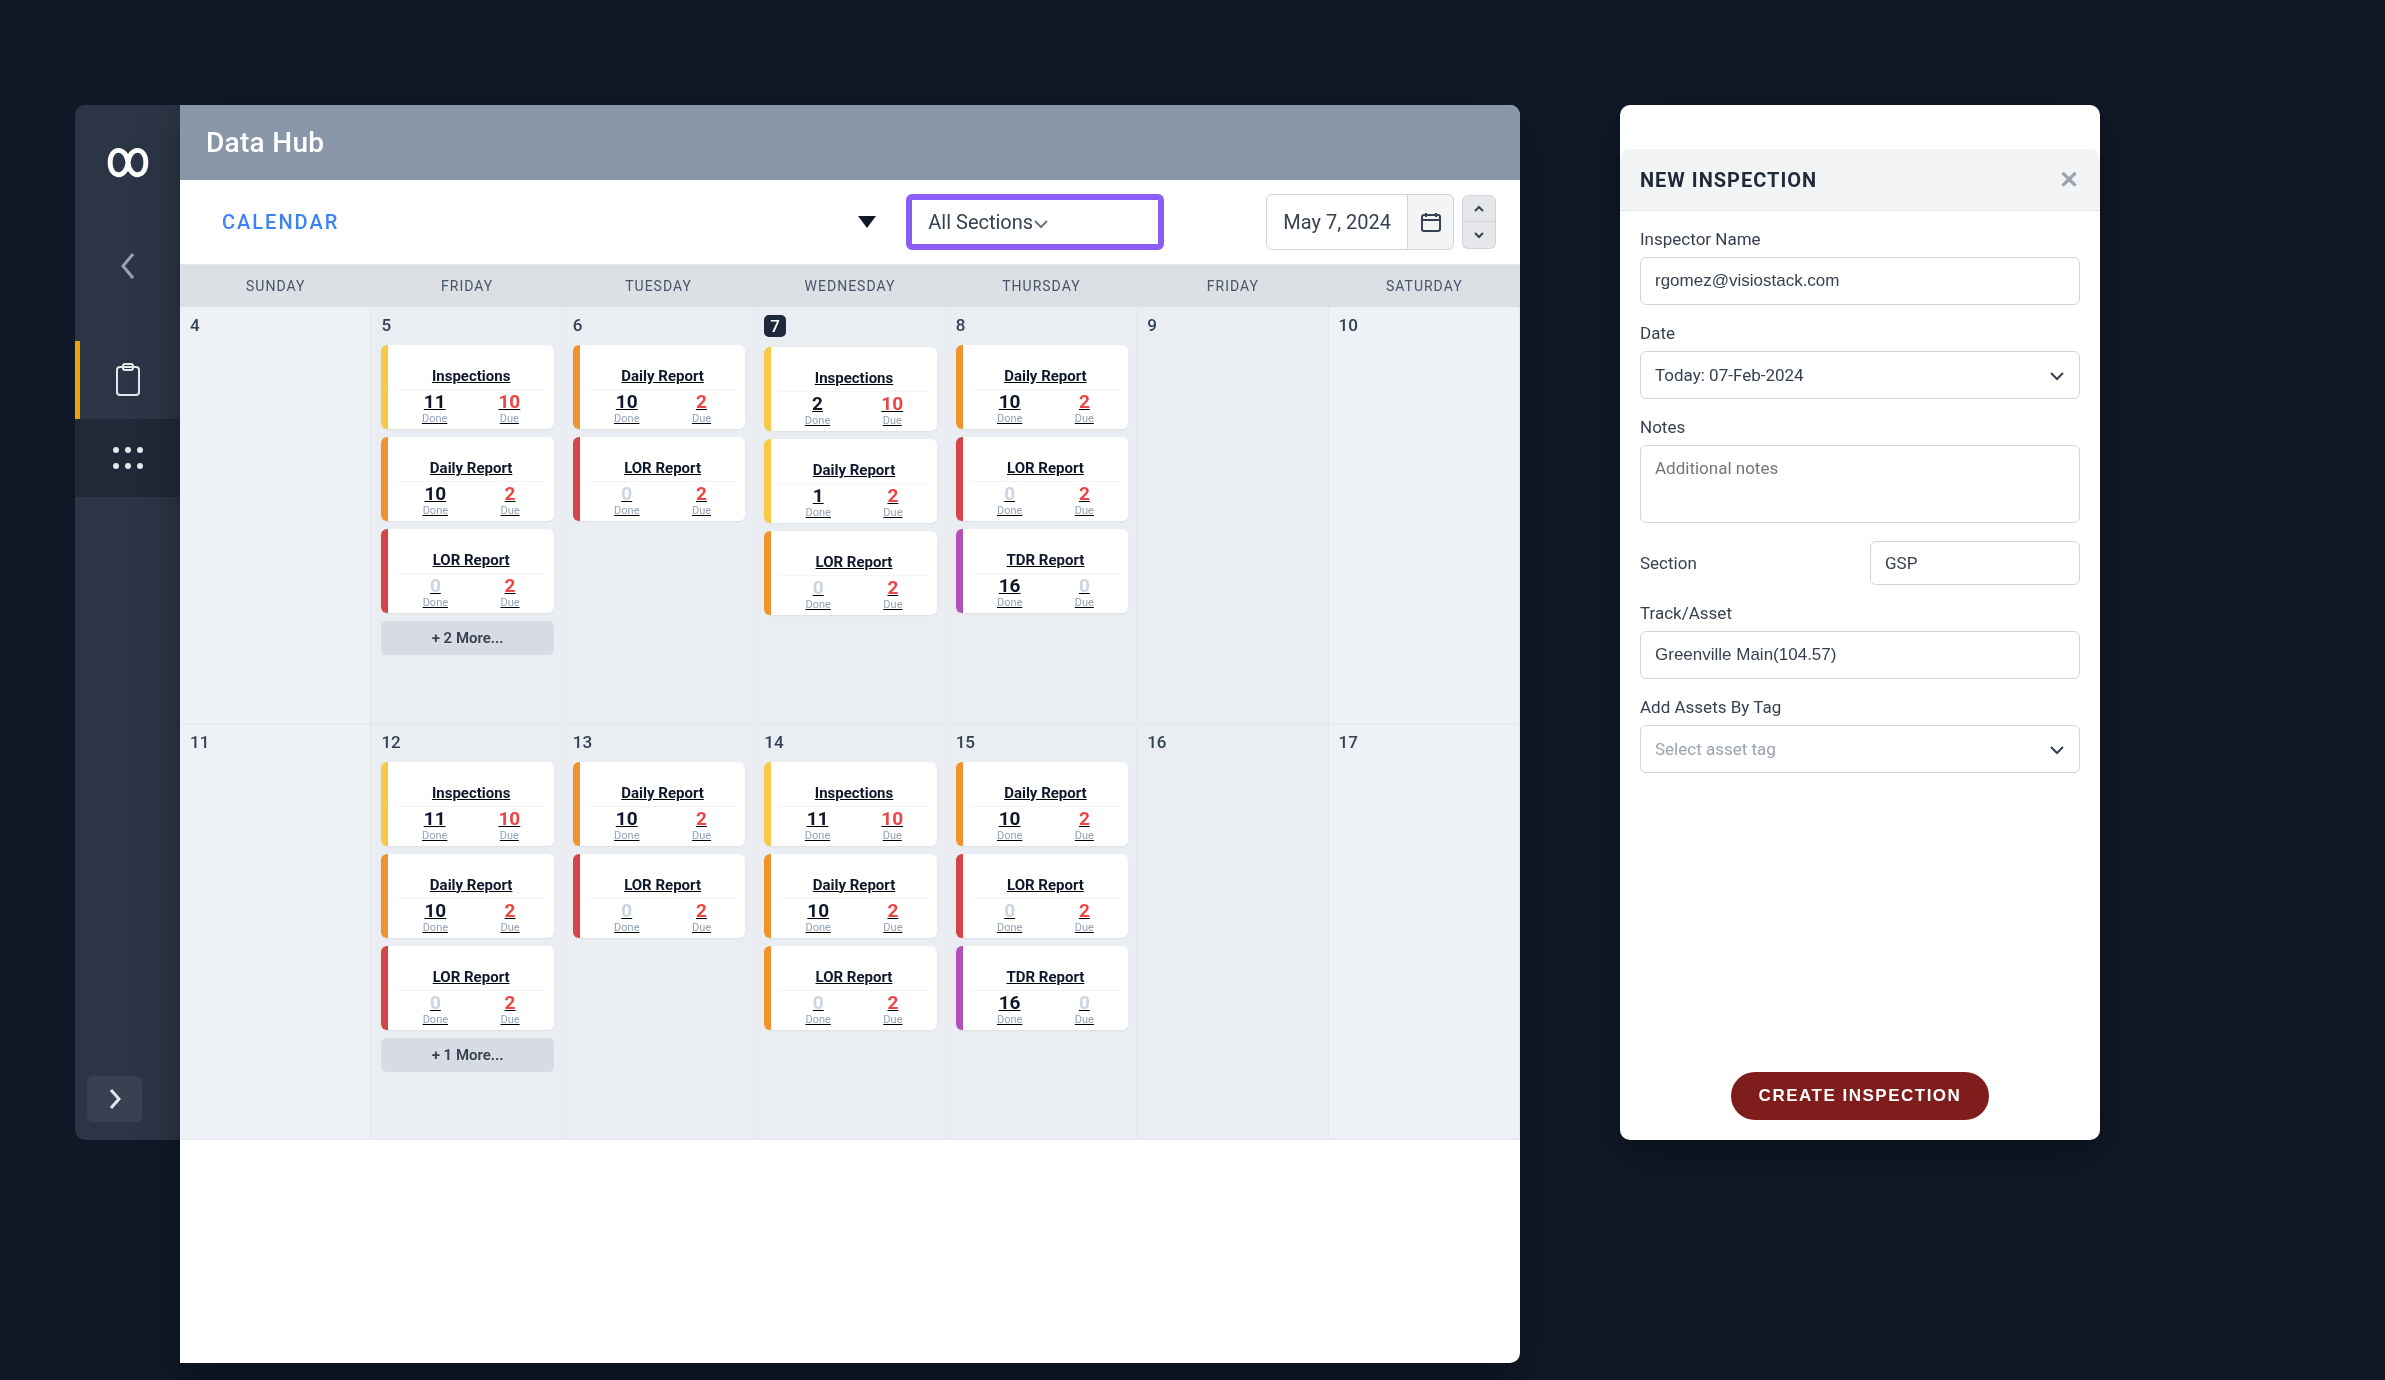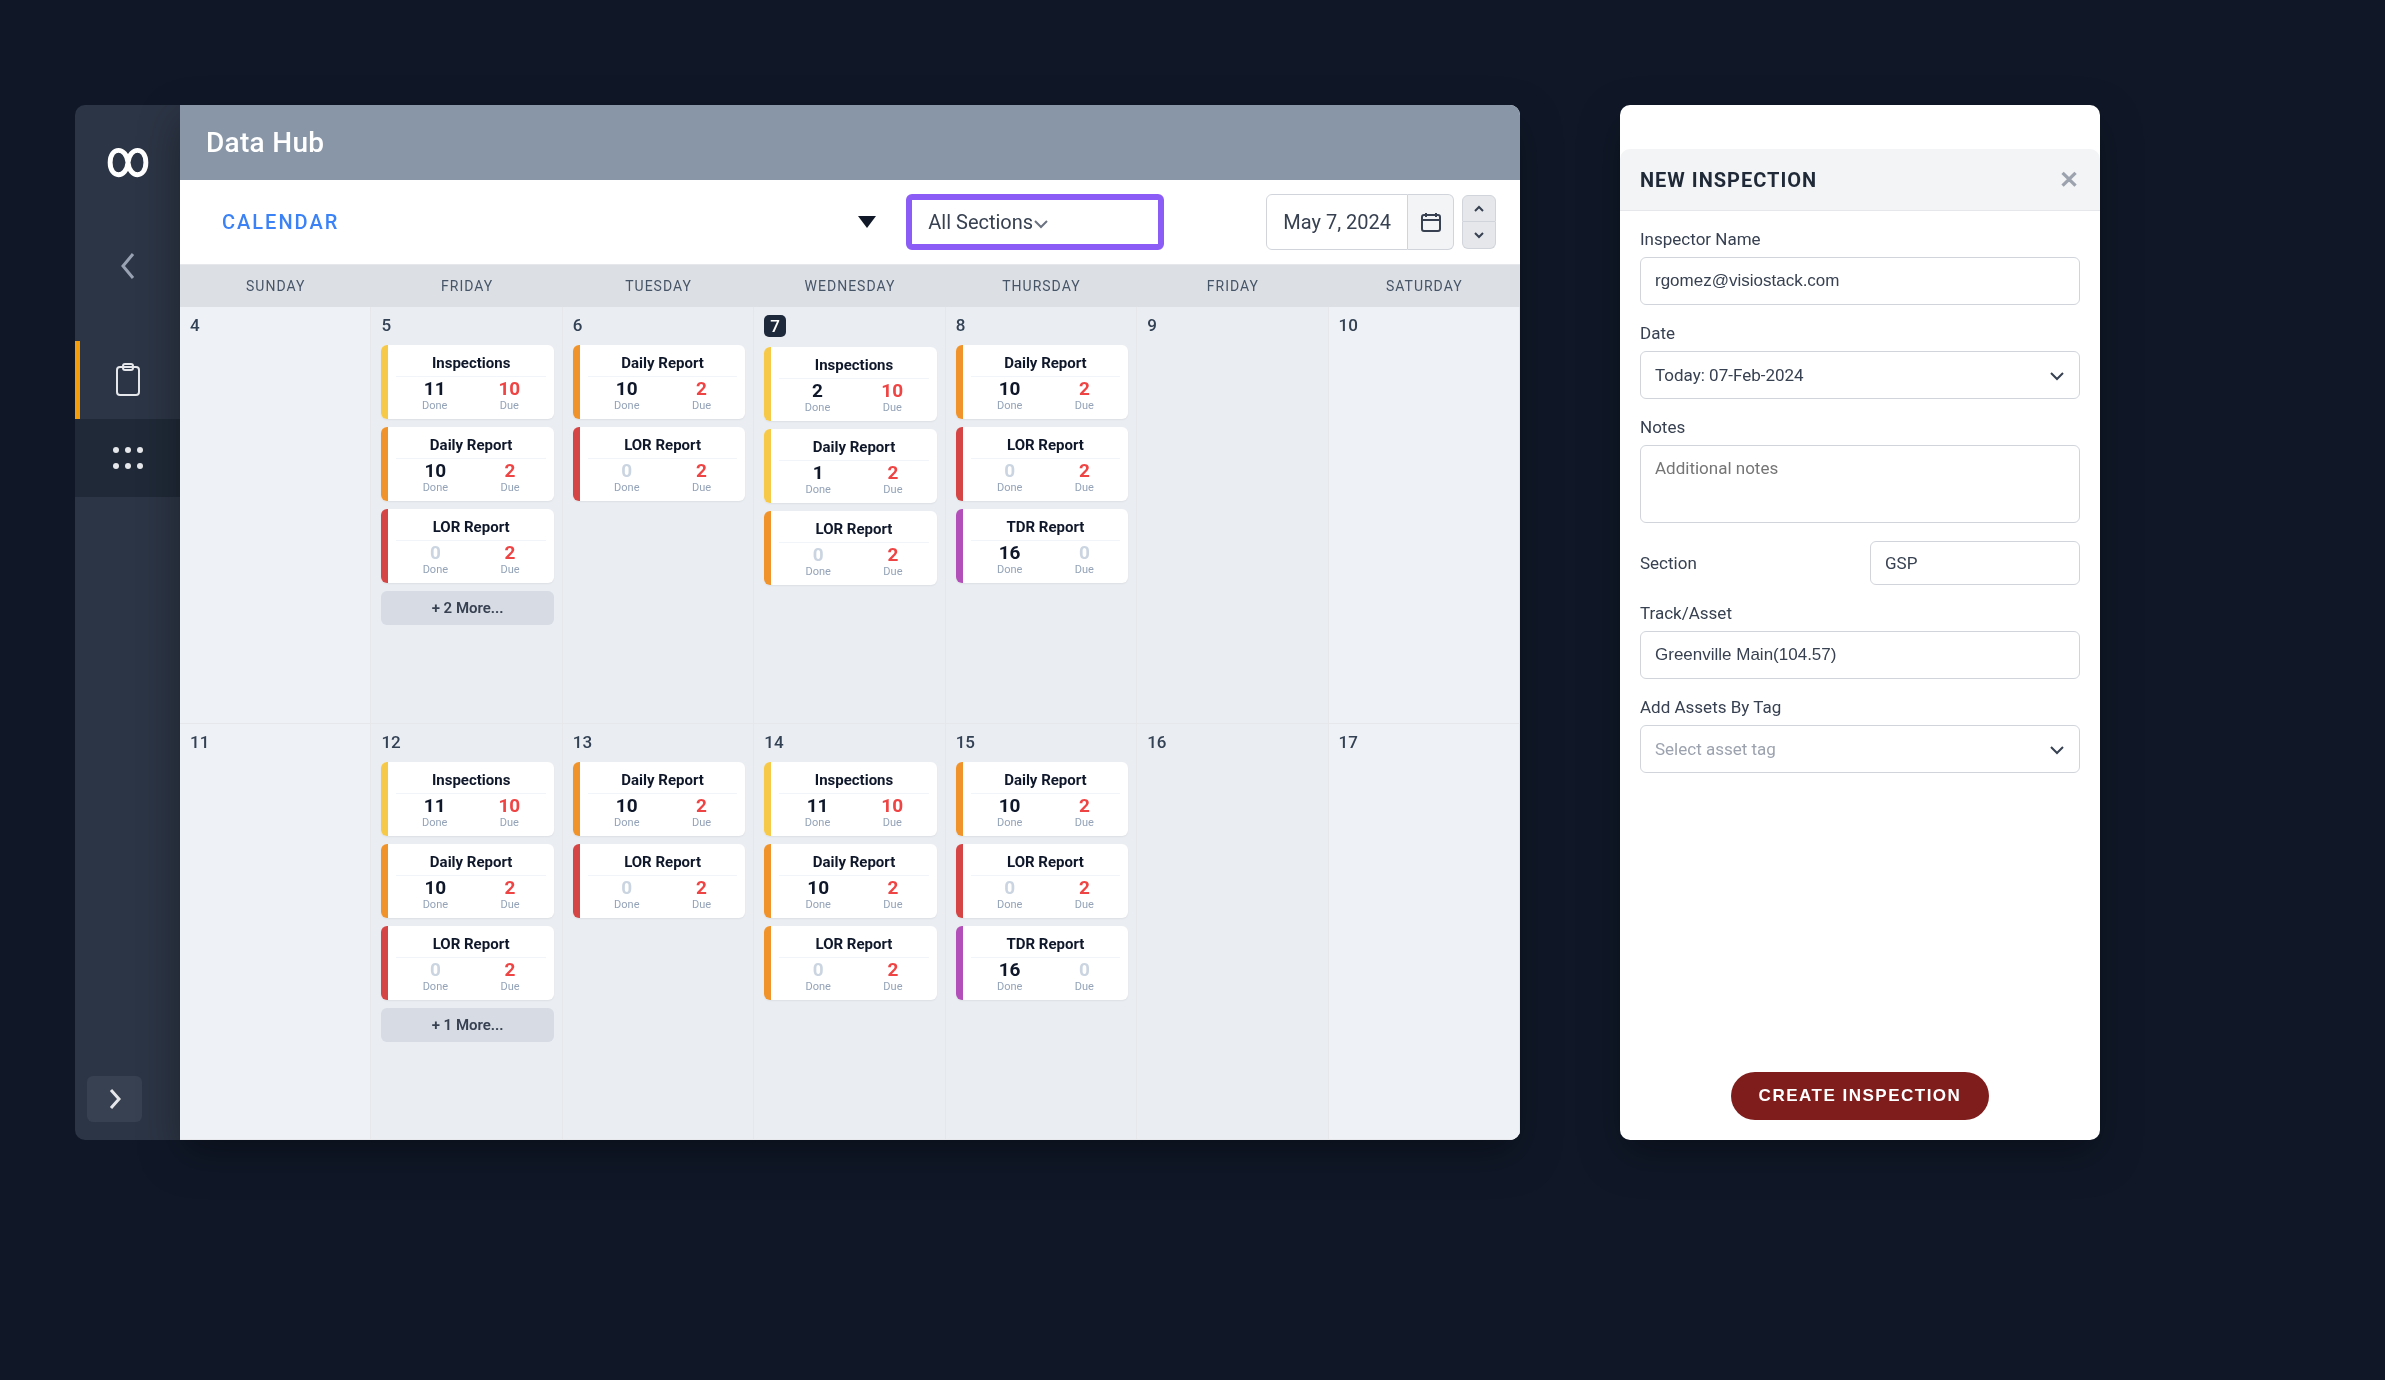--- a/index.html
+++ b/index.html
@@ -51,21 +51,21 @@
   position:absolute; bottom:18px; left:12px;
   width:55px; height:46px; background:#374151;
   border-radius:6px;
   display:flex; align-items:center; justify-content:center;
   color:#e5e7eb; cursor:pointer;
 }
 
 
 .main {
   position:absolute; left:105px; top:0;
-  width:1340px; height:1035px;
+  width:1340px; height:1258px;
   background:#fff; border-radius:0 10px 10px 0;
   overflow:hidden;
   box-shadow: 0 15px 40px rgba(0,0,0,.35);
 }
 .titlebar {
   height:75px; background:#8896a8;
   display:flex; align-items:center; padding:0 26px;
   color:#fff; font-size:28px; font-weight:500; letter-spacing:.3px;
 }
 .toolbar {
@@ -121,21 +121,21 @@
 .daynum { font-size:17px; color:#334155; font-weight:500; }
 .daynum.today {
   background:#1e293b; color:#fff; border-radius:5px; padding:1px 6px; display:inline-block;
 }
 .cards { margin-top:10px; display:flex; flex-direction:column; gap:8px; }
 .card {
   background:#fff; border-radius:6px; box-shadow:0 1px 2px rgba(0,0,0,.06);
   display:flex; align-items:stretch; min-height:74px; overflow:hidden;
 }
 .card .accent { width:7px; }
-.card .body { flex:1; padding:9px 8px 4px 8px; }
+.card .body { flex:1; padding:22px 8px 4px 8px;text-decoration:underline; }
 .card .title { font-size:15px; font-weight:700; color:#0f172a; text-align:center; margin-bottom:4px; }
 .card .row { display:flex; justify-content:space-around; align-items:flex-end; border-top:1px solid #f1f5f9; padding-top:2px;}
 .cell { text-align:center; }
 .cell .val { font-size:19px; font-weight:700; line-height:1; }
 .cell .sub { font-size:11px; color:#94a3b8; margin-top:1px; }
 .val.done { color:#0f172a; }
 .val.done.zero { color:#cbd5e1; }
 .val.due { color:#ef4444; }
 .val.due.zero { color:#cbd5e1; }
 .accent.yellow { background:#f7c948; }

